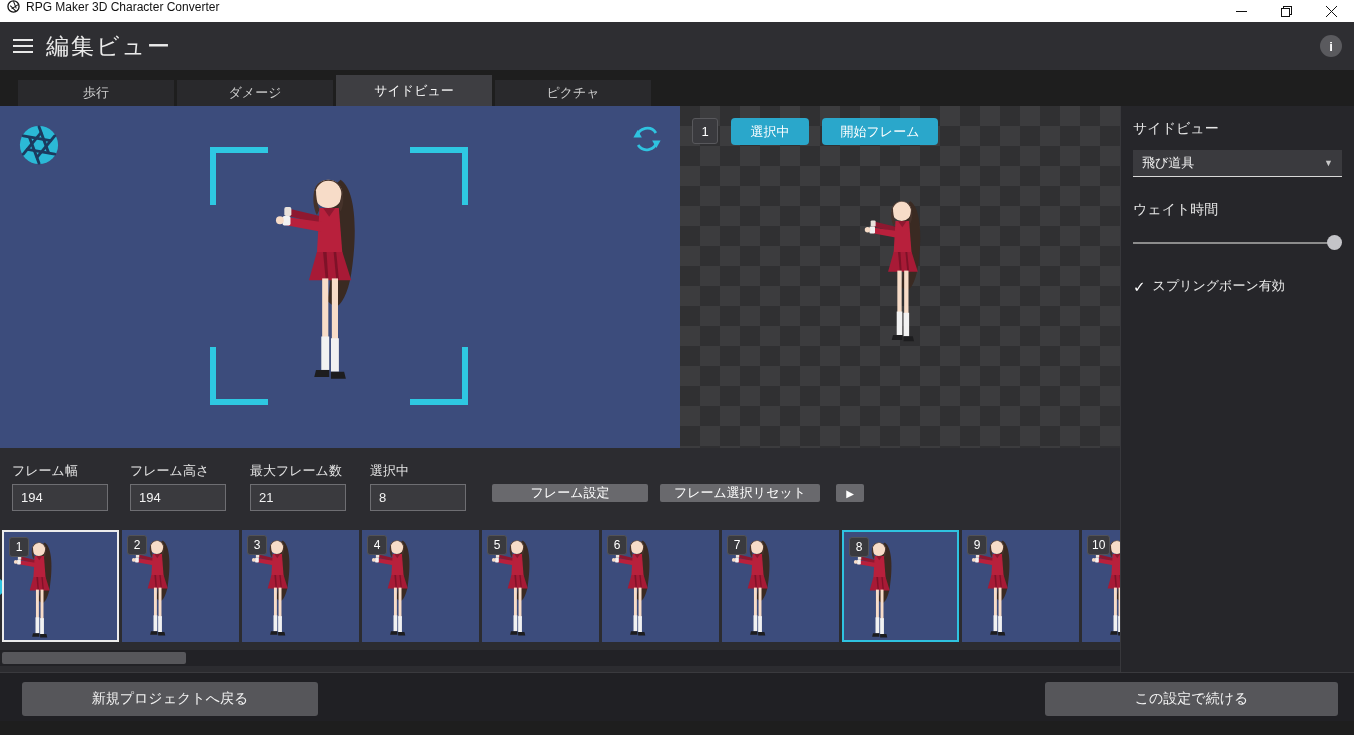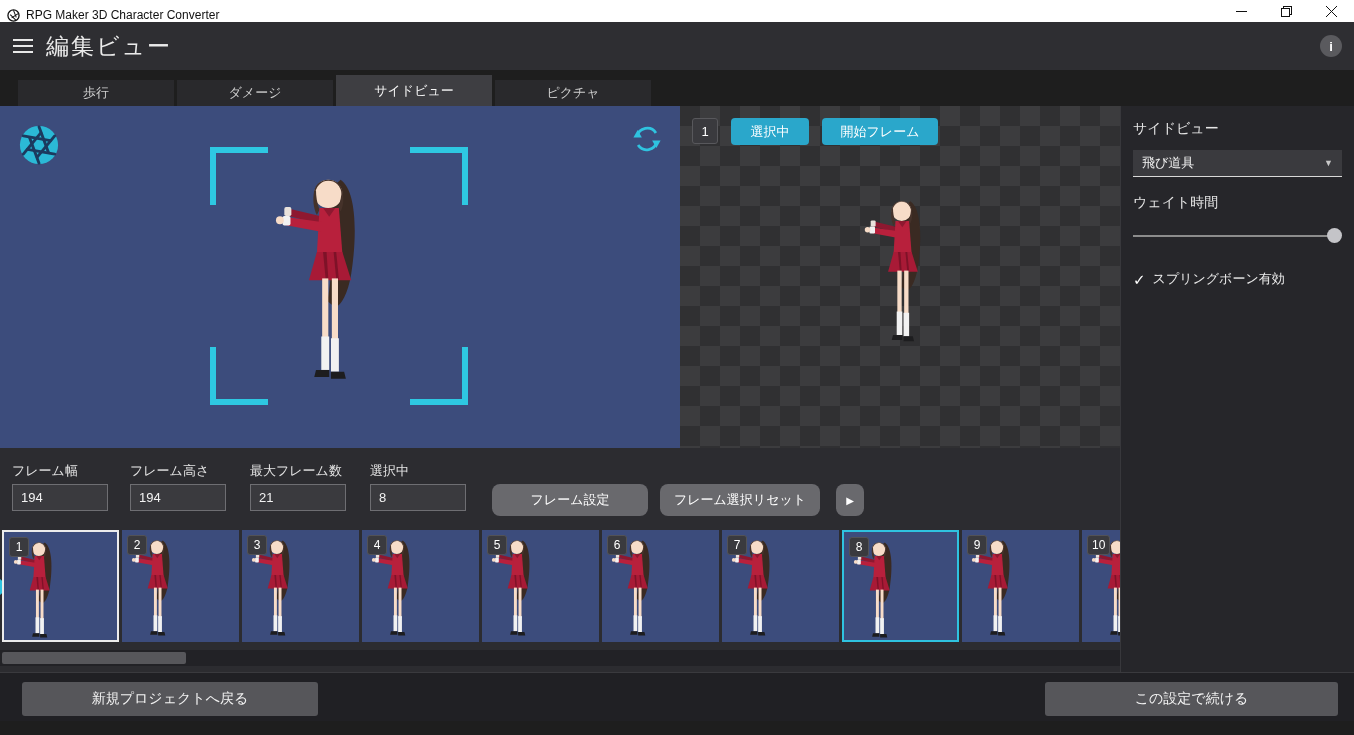--- a/index.html
+++ b/index.html
@@ -2,21 +2,21 @@
 <html><head>
 <meta charset="utf-8">
 <style>
   *{box-sizing:border-box;margin:0;padding:0}
   html,body{width:1354px;height:735px;overflow:hidden;background:#1e1e1e;
     font-family:"Liberation Sans","DejaVu Sans",sans-serif;}
   .window{position:relative;width:1354px;height:735px;background:#1e1e1e}
 
   
   .titlebar{position:absolute;top:0;left:0;width:100%;height:22px;background:#ffffff;
-    display:flex;align-items:flex-end;z-index:30}
+    display:flex;align-items:flex-start;z-index:30}
   .app-icon{margin-left:7px;display:flex;align-items:center}
   .app-title{margin-left:6px;font-size:12px;color:#111}
   .win-controls{margin-left:auto;display:flex;height:100%}
   .win-btn{width:45px;height:100%;display:flex;align-items:center;justify-content:center;cursor:pointer}
 
   
   .header{position:absolute;top:22px;left:0;width:100%;height:48px;background:#2e2e32;
     display:flex;align-items:center}
   .menu-btn{width:46px;height:100%;display:flex;align-items:center;justify-content:center;cursor:pointer}
   .header-title{color:#eaeaea;font-size:23px;letter-spacing:2px}
@@ -59,38 +59,38 @@
   .chk-btn.start{left:142px;width:116px}
   .checker .chara{position:absolute;left:182px;top:84px}
 
   
   .sidebar{width:234px;height:566px;background:#26262a;border-left:1px solid #38383c;
     position:relative;padding:14px 12px}
   .sb-title{color:#e6e6e6;font-size:14px}
   .sb-dropdown{margin-top:12px;height:27px;background:#3a3a3e;border-bottom:1px solid #d8d8d8;
     display:flex;align-items:center;padding:0 9px;color:#f0f0f0;font-size:13px;cursor:pointer}
   .sb-dropdown .arrow{margin-left:auto;font-size:9px;color:#c8c8c8}
-  .sb-wait-label{margin-top:17px;color:#e6e6e6;font-size:14px}
+  .sb-wait-label{margin-top:24px;color:#e6e6e6;font-size:14px}
   .slider{position:relative;margin-top:16px;height:16px;cursor:pointer}
   .slider .track{position:absolute;left:0;right:4px;top:7px;height:2px;background:#8c8c8c}
   .slider .handle{position:absolute;right:0;top:0;width:15px;height:15px;border-radius:50%;
     background:#c4c4c8;cursor:pointer}
   .sb-check{margin-top:26px;display:flex;align-items:center;gap:7px;color:#eaeaea;
     font-size:13px;cursor:pointer}
   .sb-check .mark{color:#fff;font-size:15px;font-weight:bold;line-height:1}
 
   
   .bottom-panel{position:absolute;top:342px;left:0;width:1120px;height:224px;background:#2c2c30}
   .ctrl-label{position:absolute;top:14px;color:#e4e4e4;font-size:13px}
   .lb1{left:12px}.lb2{left:130px}.lb3{left:250px}.lb4{left:370px}
   .ctrl-input{position:absolute;top:36px;height:27px;width:96px;background:#3a3a3e;
     border:1px solid #6e6e72;color:#f2f2f2;font-size:13px;padding:0 8px}
   .in1{left:12px}.in2{left:130px}.in3{left:250px}.in4{left:370px}
-  .ctrl-btn{position:absolute;top:36px;height:32px;background:#69696d;border:none;color:#fff;
-    font-size:13px;border-radius:8px;cursor:pointer}
+  .ctrl-btn{position:absolute;top:36px;height:18px;background:#69696d;border:none;color:#fff;
+    font-size:13px;border-radius:2px;cursor:pointer}
   .bt-settings{left:492px;width:156px}
   .bt-reset{left:660px;width:160px}
   .bt-play{left:836px;width:28px;font-size:10px;display:flex;align-items:center;justify-content:center}
 
   .filmstrip{position:absolute;top:82px;left:0;width:1120px;height:114px;overflow:hidden}
   .thumb{position:absolute;top:0;width:117px;height:112px;background:#3c4c7c;cursor:pointer;overflow:hidden}
   .thumb.sel-white{border:2px solid #ececec}
   .thumb.sel-cyan{border:2px solid #2fc3e0}
   .thumb .chara{position:absolute;left:8px;top:3px}
   .thumb .num{position:absolute;left:5px;top:5px;min-width:20px;height:20px;padding:0 4px;

